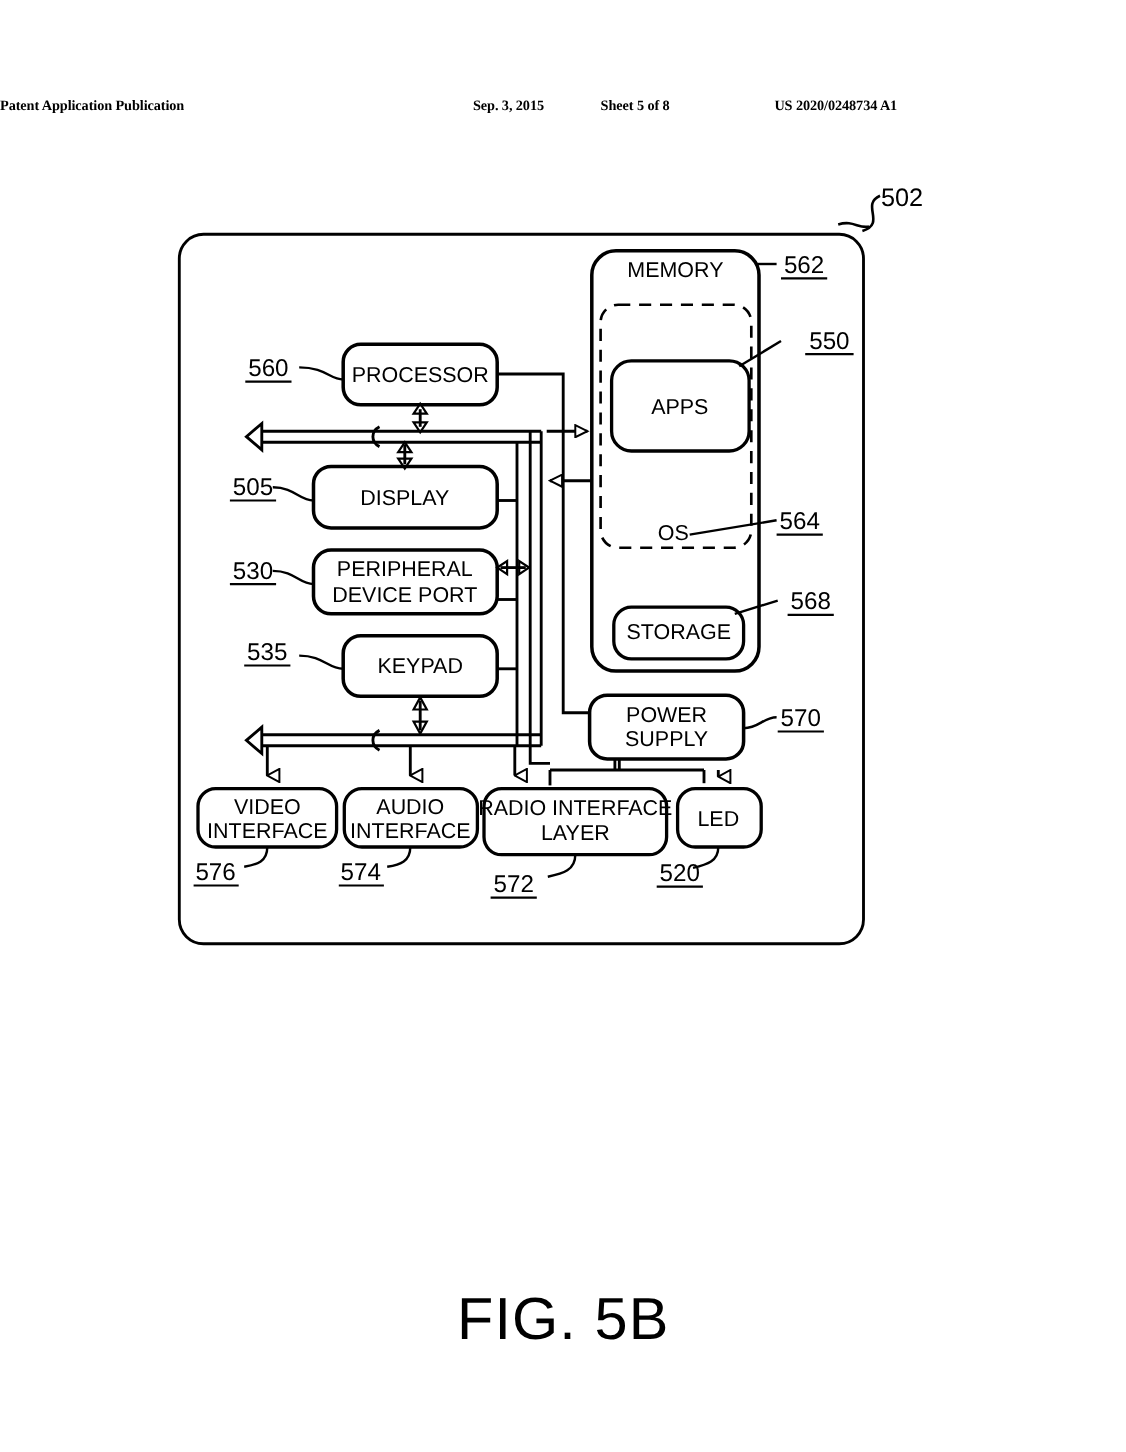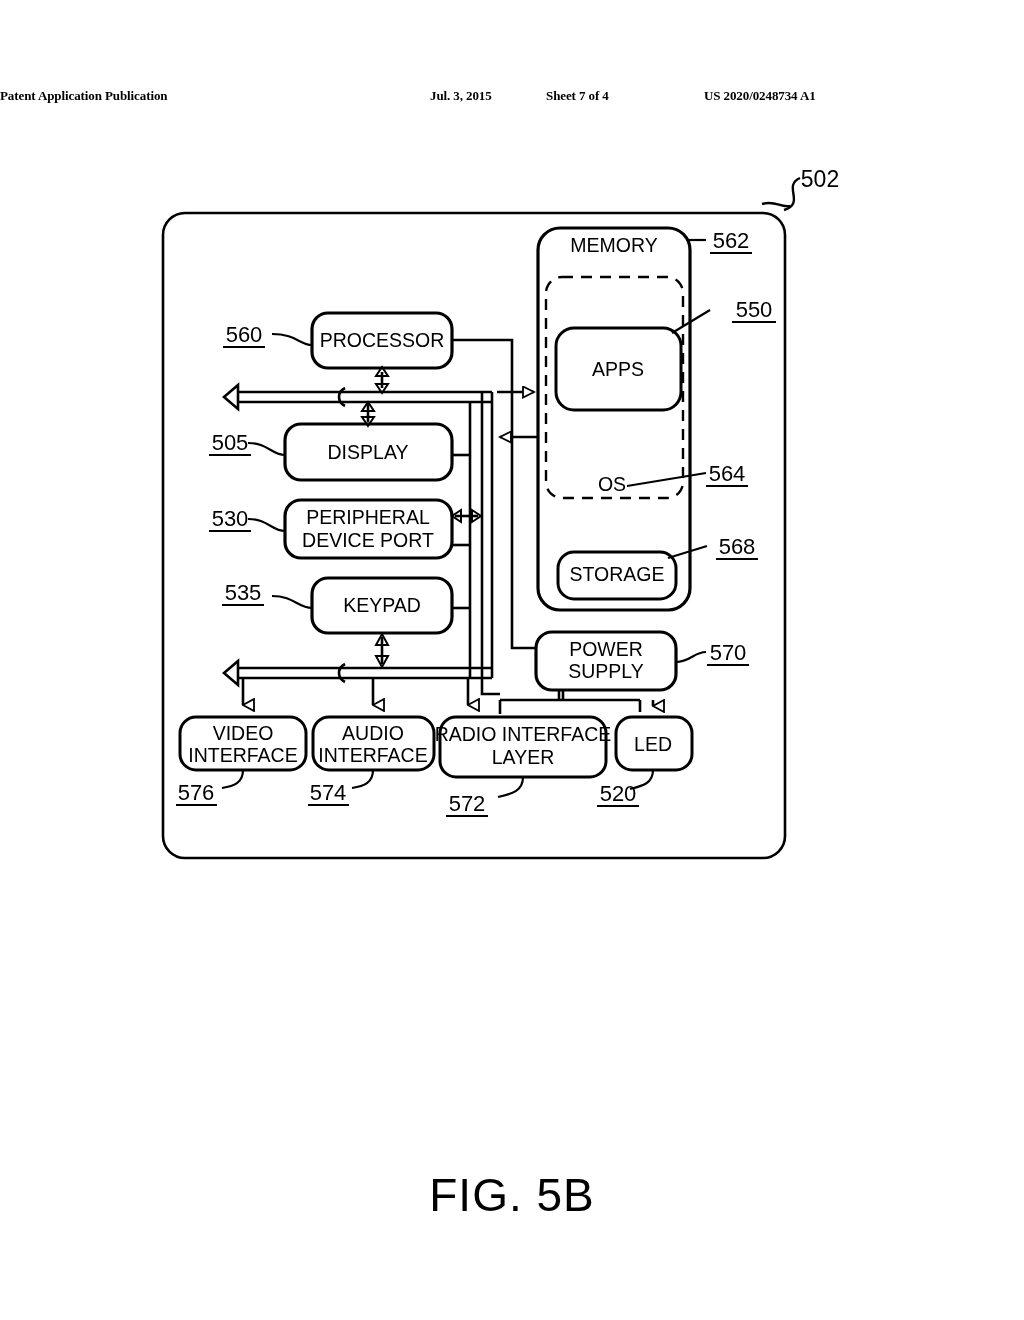--- a/index.html
+++ b/index.html
@@ -36,21 +36,21 @@
   .hdr-date  { left: 430px; }
   .hdr-sheet { left: 546px; }
   .hdr-num   { left: 704px; }
 
   .figcaption {
     position: absolute;
     left: 0;
     top: 1168px;
     width: 1024px;
     text-align: center;
-    font-size: 46px;
+    font-size: 54px;
     letter-spacing: 1px;
   }
   svg.diagram {
     position: absolute;
     left: 0;
     top: 0;
   }
   svg.diagram text {
     font-family: "Liberation Sans", sans-serif;
     fill: #000;
@@ -59,22 +59,22 @@
   .ref-label { font-size: 22px; text-anchor: middle; }
   .ln { fill: none; stroke: #000; }
 </style>
 </head>
 <body>
 
 <div class="page">
 
   <div class="hdr">
     <span>Patent Application Publication</span>
-    <span class="hdr-date">Jul. 3, 2015</span>
-    <span class="hdr-sheet">Sheet 7 of 4</span>
+    <span class="hdr-date">Sep. 3, 2015</span>
+    <span class="hdr-sheet">Sheet 5 of 8</span>
     <span class="hdr-num">US 2020/0248734 A1</span>
   </div>
 
   <svg class="diagram" width="1024" height="1000" viewBox="0 0 1024 1000">
 
     <defs>
       <marker id="ahOpenDown" markerWidth="14" markerHeight="13" refX="7" refY="12" orient="auto-start-reverse" markerUnits="userSpaceOnUse">
         <path d="M1,1 L13,1 L7,12 Z" fill="#fff" stroke="#000" stroke-width="1.8"></path>
       </marker>
       <marker id="ahOpenDown2" markerWidth="14" markerHeight="13" refX="7" refY="12" orient="auto" markerUnits="userSpaceOnUse">

